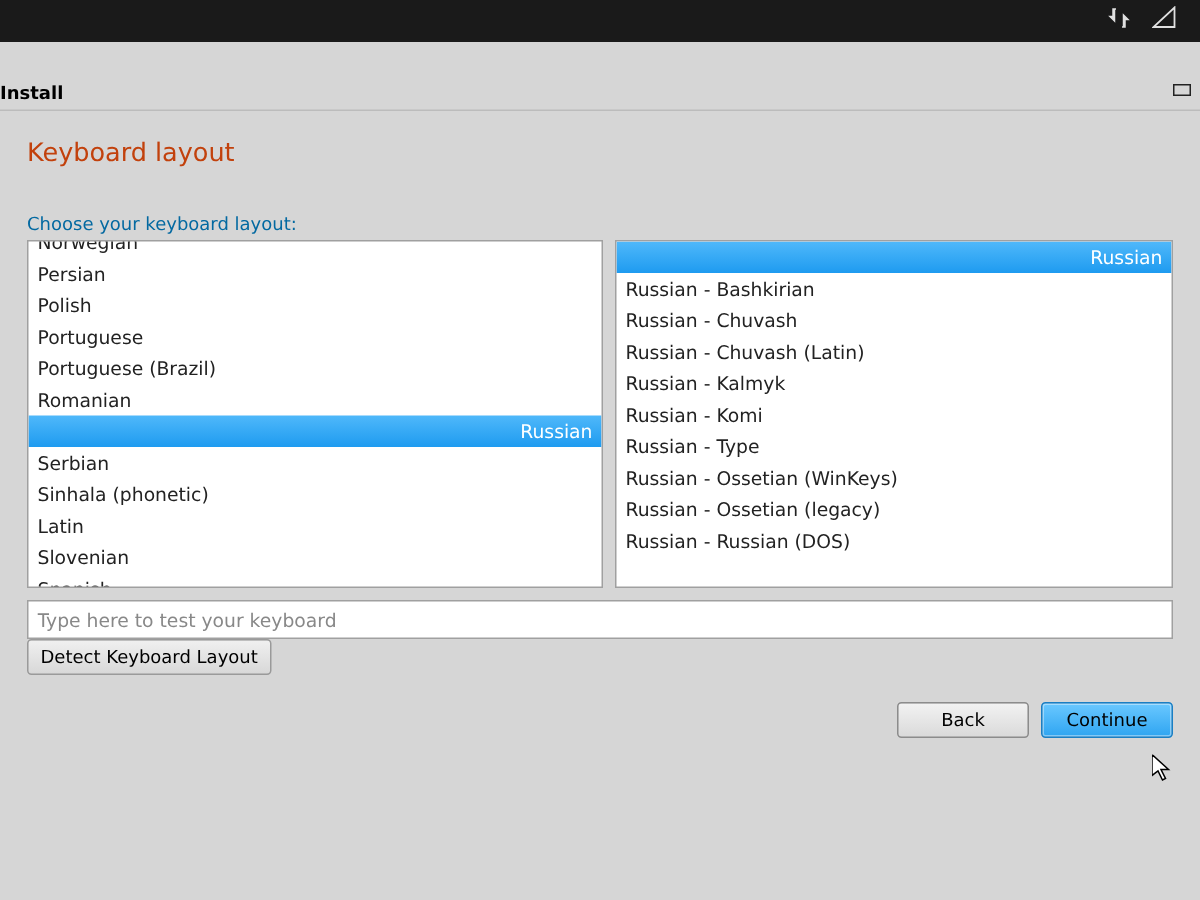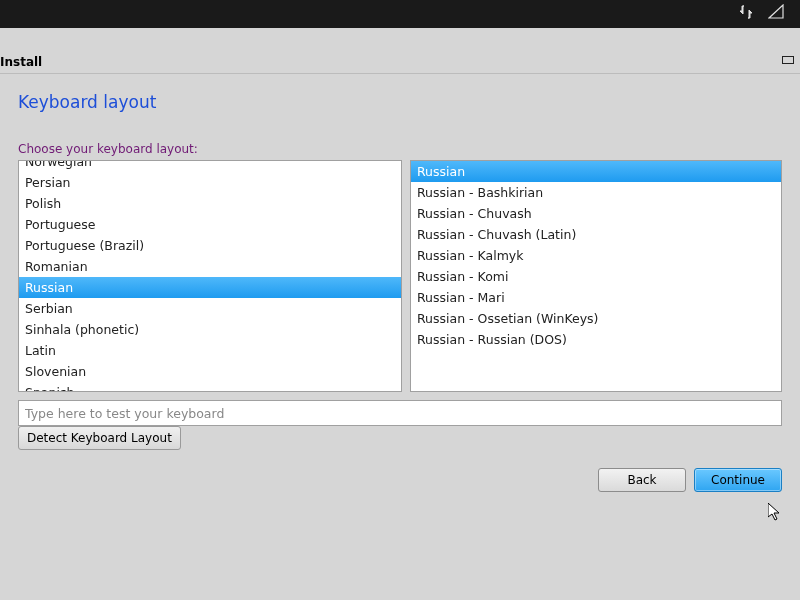--- a/index.html
+++ b/index.html
@@ -40,41 +40,42 @@
       top: 6px;
       width: 12px;
       height: 8px;
       border: 1.5px solid #222;
       background: #d6d6d6;
     }
 
     .content {
       padding: 18px 18px 0 18px;
     }
-    .page-title { font-size: 17px; color: #1d4ed8; font-weight: normal; margin-bottom: 30px; }
-    .choose-label { font-size: 12px; color: #701a75; margin-bottom: 4px; }
+    .page-title { font-size: 17px; color: #c2410c; font-weight: normal; margin-bottom: 30px; }
+    .choose-label { font-size: 12px; color: #0369a1; margin-bottom: 4px; }
 
     .lists { display: flex; gap: 8px; }
     .listbox {
       background: #fff;
       border: 1px solid #a0a0a0;
       height: 232px;
       overflow: hidden;
       font-size: 12.5px;
       color: #222;
     }
     .listbox-left { width: 384px; }
     .listbox-right { flex: 1; }
     .listbox ul { list-style: none; }
     .listbox li { padding: 2px 6px; line-height: 17px; cursor: default; }
     .listbox li.cutoff-top { margin-top: -10px; }
     .listbox li.sel {
       background: #2aa6f4;
       background: linear-gradient(#4fb8fa, #1e9bf0);
       color: #fff;
+      text-align: right;
     }
 
     .test-input {
       margin-top: 8px;
       width: 100%;
       height: 26px;
       border: 1px solid #a0a0a0;
       background: #fff;
       padding: 0 6px;
       font-size: 12.5px;
@@ -161,22 +162,23 @@
           </ul>
       </div>
       <div class="listbox listbox-right">
         <ul id="var-ul">
             <li class="sel">Russian</li>
             <li>Russian - Bashkirian</li>
             <li>Russian - Chuvash</li>
             <li>Russian - Chuvash (Latin)</li>
             <li>Russian - Kalmyk</li>
             <li>Russian - Komi</li>
-            <li>Russian - Mari</li>
+            <li>Russian - Type</li>
             <li>Russian - Ossetian (WinKeys)</li>
+            <li>Russian - Ossetian (legacy)</li>
             <li>Russian - Russian (DOS)</li>
           </ul>
       </div>
     </div>
 
     <input class="test-input" type="text" placeholder="Type here to test your keyboard" style="">
 
     <div>
       <button class="detect-btn">Detect Keyboard Layout</button>
     </div>

